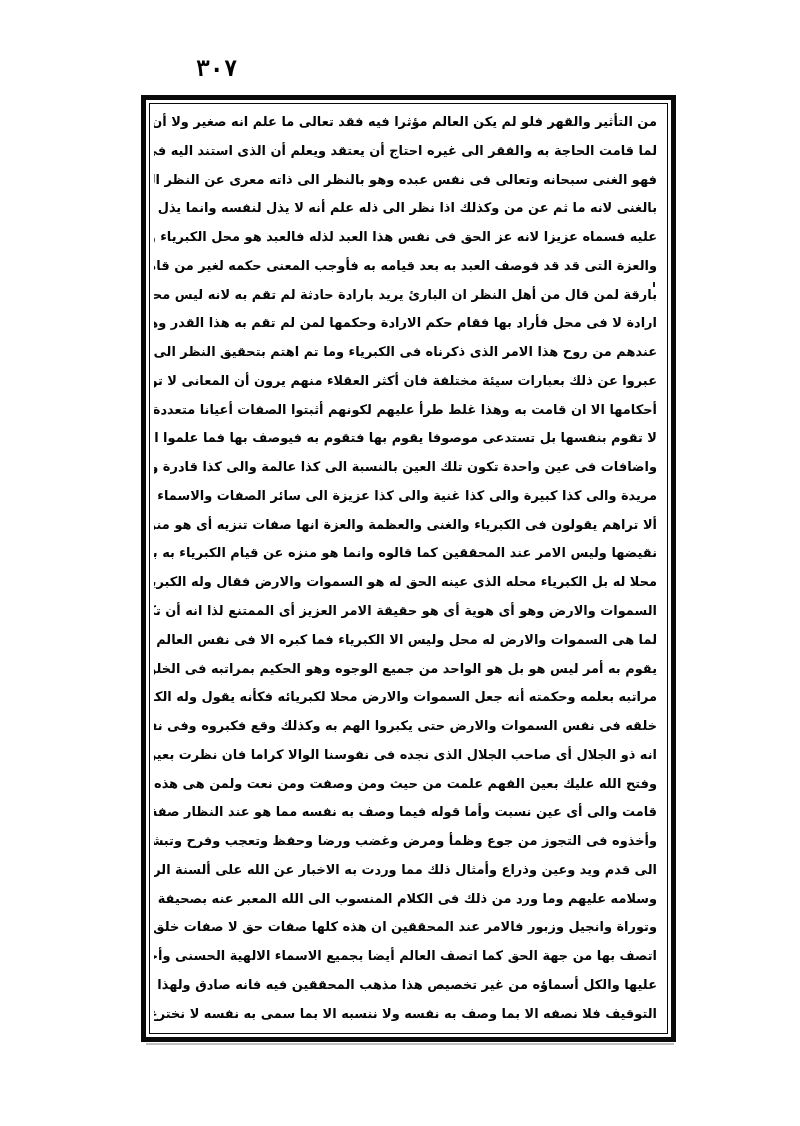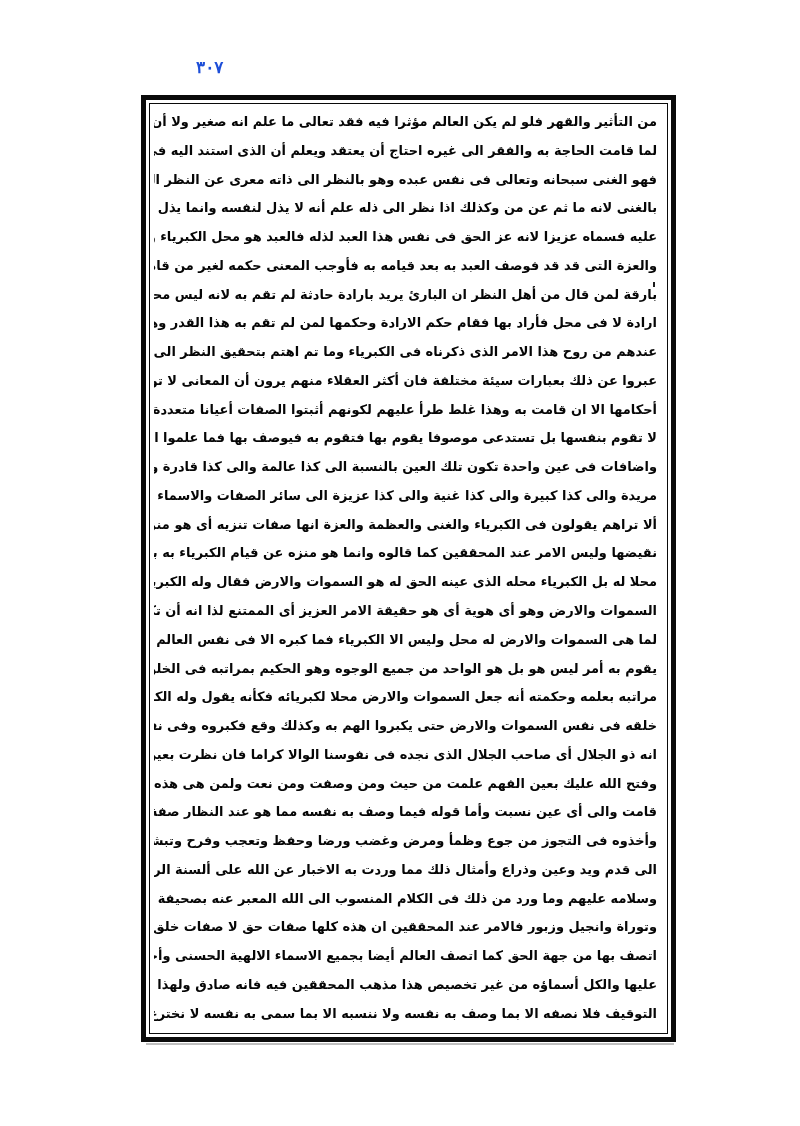--- a/index.html
+++ b/index.html
@@ -19,24 +19,24 @@
     background: #ffffff;
     overflow: hidden;
     margin: 0;
   }
 
   
   #folio {
     position: absolute;
     left: 196px;
     top: 59px;
-    font-family: Liberation Sans, sans-serif;
-    font-size: 17px;
+    font-family: Liberation Mono, monospace;
+    font-size: 23px;
     font-weight: bold;
-    color: #1d4ed8;
+    color: #000000;
     letter-spacing: 0px;
     direction: rtl;
     unicode-bidi: bidi-override;
     line-height: 1;
   }
 
   
   #frame-outer {
     position: absolute;
     left: 141px;

